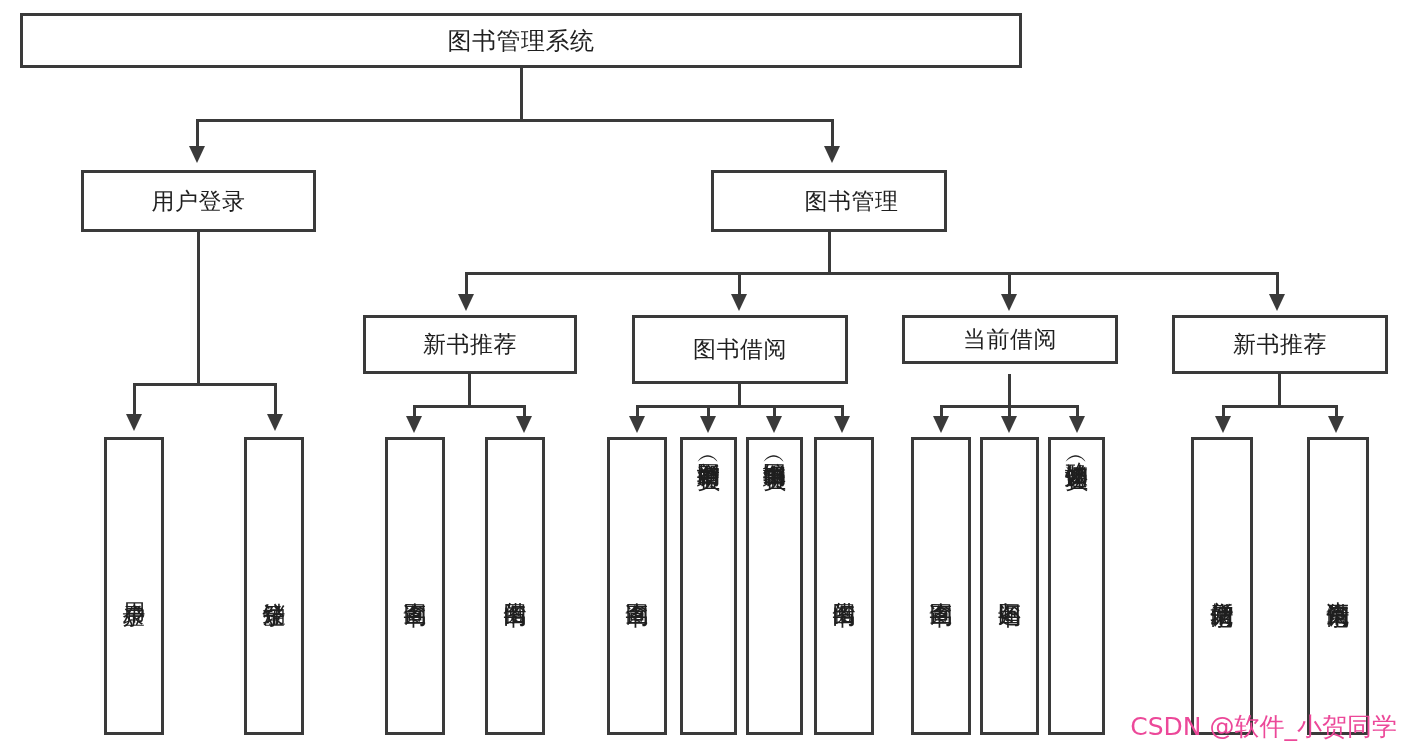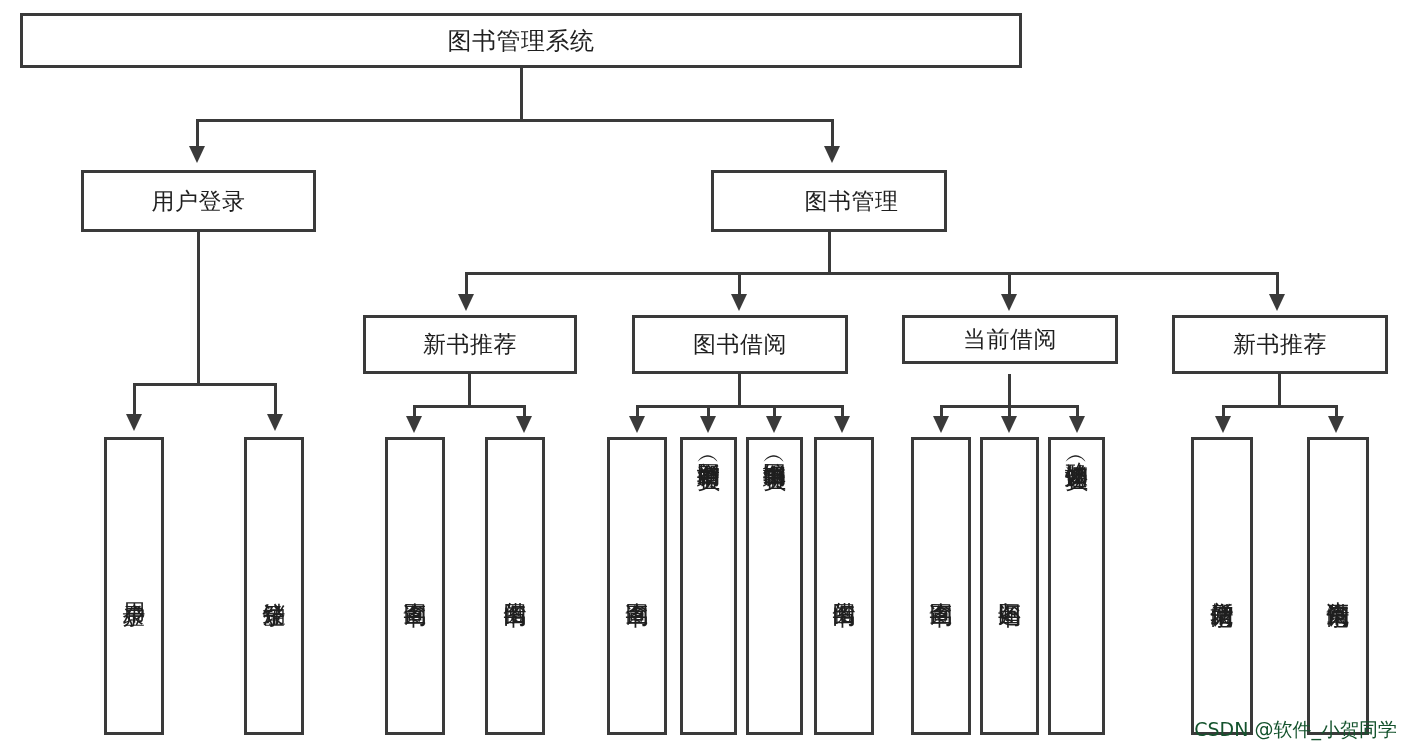--- a/index.html
+++ b/index.html
@@ -71,22 +71,22 @@
     border-left: 8px solid transparent;
     border-right: 8px solid transparent;
     border-top: 17px solid #3a3a3a;
     z-index: 2;
   }
   
   #watermark {
     position: absolute;
     right: 8px;
     bottom: 4px;
-    font-size: 19px;
-    color: #14532d;
+    font-size: 25px;
+    color: #ec4899;
     white-space: nowrap;
     z-index: 6;
     font-family: "DejaVu Sans", "Liberation Sans", sans-serif;
     margin-top: 40px;
   }
 </style>
 </head>
 <body>
 
 <div id="canvas">
@@ -125,21 +125,21 @@
   <div class="edge-v" style="left:738px; top:272px; width:3px; height:26px;"></div>
   <div class="arrow" style="left:731px; top:294px;"></div>
   <div class="edge-v" style="left:1008px; top:272px; width:3px; height:26px;"></div>
   <div class="arrow" style="left:1001px; top:294px;"></div>
   <div class="edge-v" style="left:1276px; top:272px; width:3px; height:26px;"></div>
   <div class="arrow" style="left:1269px; top:294px;"></div>
 
   <div class="node" style="left:363px; top:315px; width:214px; height:59px;">
     <span class="label">新书推荐</span>
   </div>
-  <div class="node" style="left:632px; top:315px; width:216px; height:59px;text-align:center;">
+  <div class="node" style="left:632px; top:315px; width:216px; height:69px;text-align:center;">
     <span class="label">图书借阅</span>
   </div>
   <div class="node" style="left:902px; top:315px; width:216px; height:49px;">
     <span class="label">当前借阅</span>
   </div>
   <div class="node" style="left:1172px; top:315px; width:216px; height:59px;">
     <span class="label">新书推荐</span>
   </div>
 
   <div class="edge-v" style="left:468px; top:374px; width:3px; height:34px;"></div>

